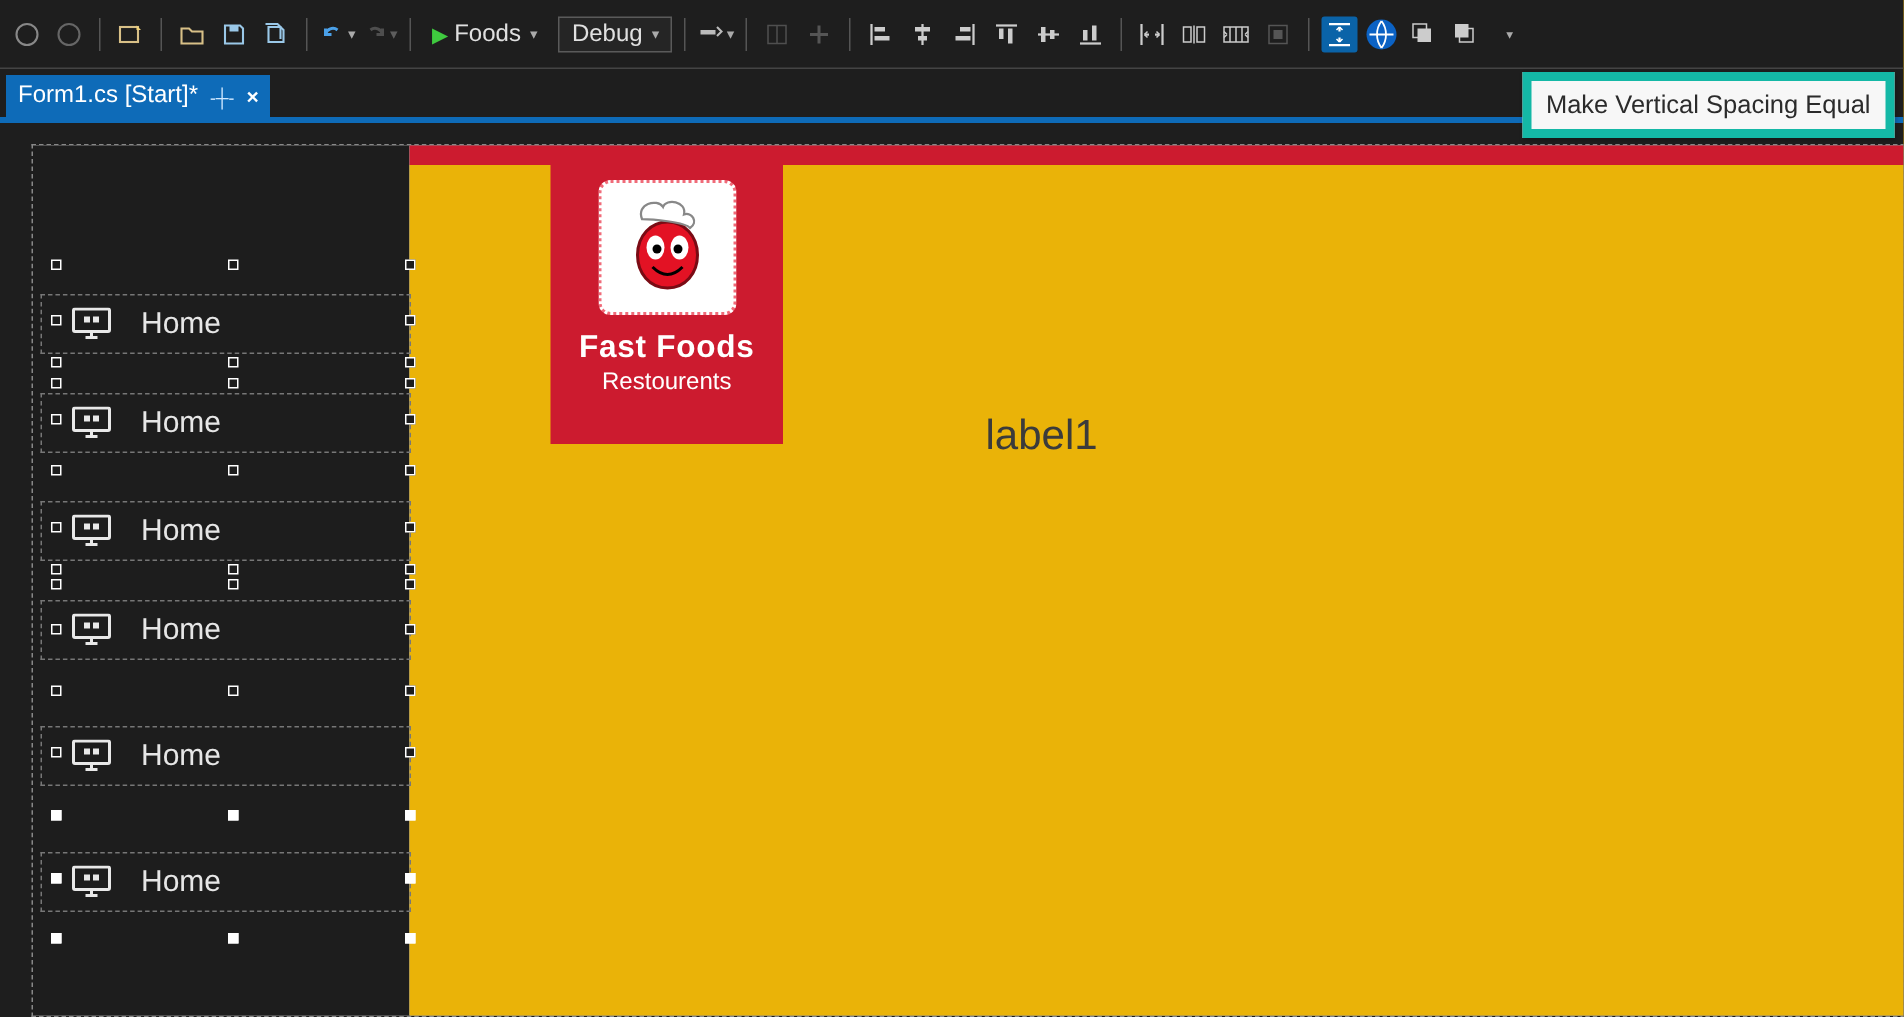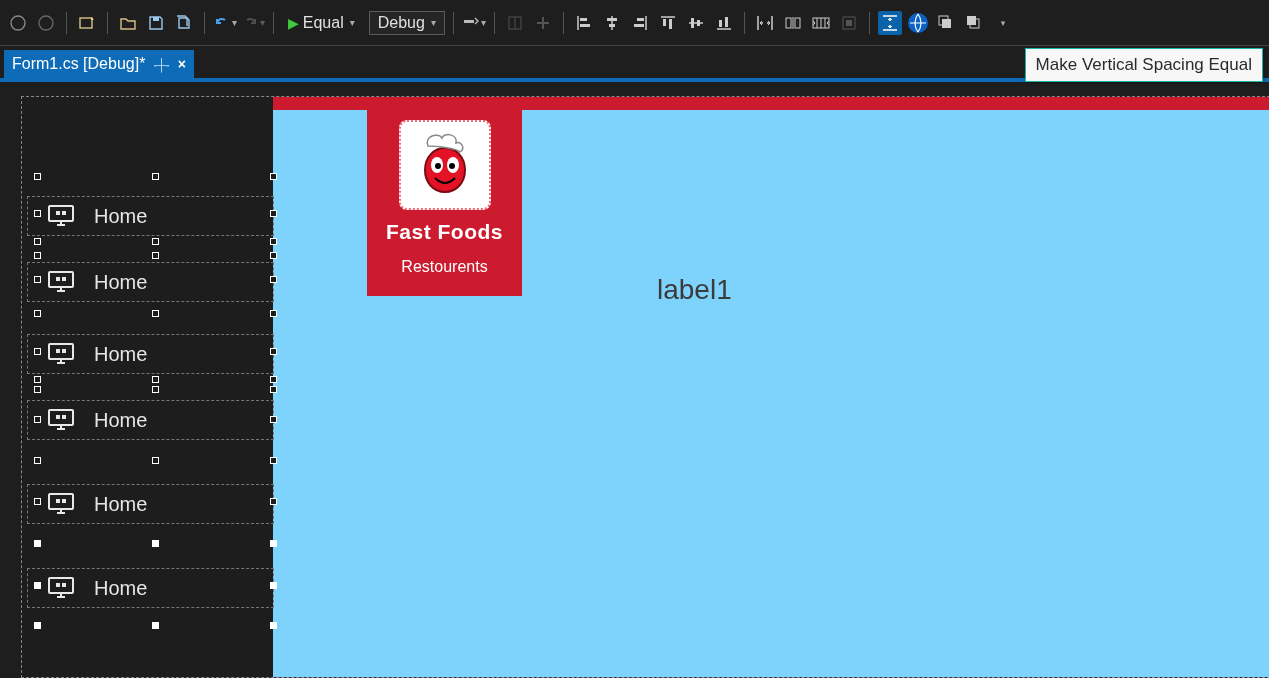--- a/index.html
+++ b/index.html
@@ -67,21 +67,21 @@
     .tb-btn.browser svg circle { fill: #0b62c4; }
     .tb-btn.browser svg path { stroke: #fff; stroke-width: 1.2; fill: none; }
 
     
     .tooltip {
       position: absolute;
       right: 6px;
       top: 48px;
       background: #f7f7f7;
       color: #2b2b2b;
-      border: 1px solid #14b8a6;
+      border: 6px solid #14b8a6;
       padding: 6px 10px;
       font-size: 17px;
       z-index: 50;
       box-shadow: 1px 1px 3px rgba(0,0,0,.3);
     }
 
     
     .tabbar {
       height: 32px;
       background: #1e1e1e;
@@ -141,21 +141,21 @@
       right: 0;
       height: 13px;
       background: #cc1b2f;
     }
     .content-area {
       position: absolute;
       left: 251px;
       top: 13px;
       right: 0;
       bottom: 0;
-      background: #7dd3fc;
+      background: #eab308;
       text-decoration: underline;
     }
 
     
     .tile {
       position: absolute;
       left: 94px;
       top: 0;
       width: 155px;
       height: 186px;
@@ -178,21 +178,21 @@
     .tile-title {
       color: #fff;
       font-weight: 600;
       font-size: 21px;
       margin-top: 10px;
       letter-spacing: .5px;
     }
     .tile-sub {
       color: #fff;
       font-size: 16px;
-      margin-top: 14px;
+      margin-top: 2px;
     }
 
     
     .canvas-label {
       position: absolute;
       left: 384px;
       top: 164px;
       font-size: 28px;
       color: #3b3b3b;
       font-family: "Segoe UI", sans-serif;
@@ -278,21 +278,21 @@
       <svg width="18" height="18">
         <path d="M6 6a5 5 0 0 1 8 3" fill="none" stroke="#888" stroke-width="2"></path>
         <path d="M14 5v4h-4" fill="none" stroke="#888" stroke-width="2"></path>
       </svg>
       <span class="tb-caret">▾</span>
     </div>
   <div class="tb-sep"></div>
 
   <div class="tb-start">
       <span class="play">▶</span>
-      <span>Equal</span>
+      <span>Foods</span>
       <span class="tb-caret">▾</span>
     </div>
   <div class="tb-debug">
       <span>Debug</span>
       <span class="tb-caret">▾</span>
     </div>
   <div class="tb-sep"></div>
 
   <div class="tb-btn">
       <svg width="18" height="18">
@@ -419,21 +419,21 @@
     </div>
   <div class="tb-btn">
       <span class="tb-caret" style="font-size:9px;">▾</span>
     </div>
 </div>
 
 <div class="tooltip">Make Vertical Spacing Equal</div>
 
 <div class="tabbar">
   <div class="tab">
-    <span>Form1.cs [Debug]*</span>
+    <span>Form1.cs [Start]*</span>
     <span class="pin">⁃┼⁃</span>
     <span class="close">×</span>
   </div>
 </div>
 <div class="accent-line"></div>
 
 <div class="surface">
   <div class="form-canvas selected">
 
     <div class="sidebar-panel"></div>

